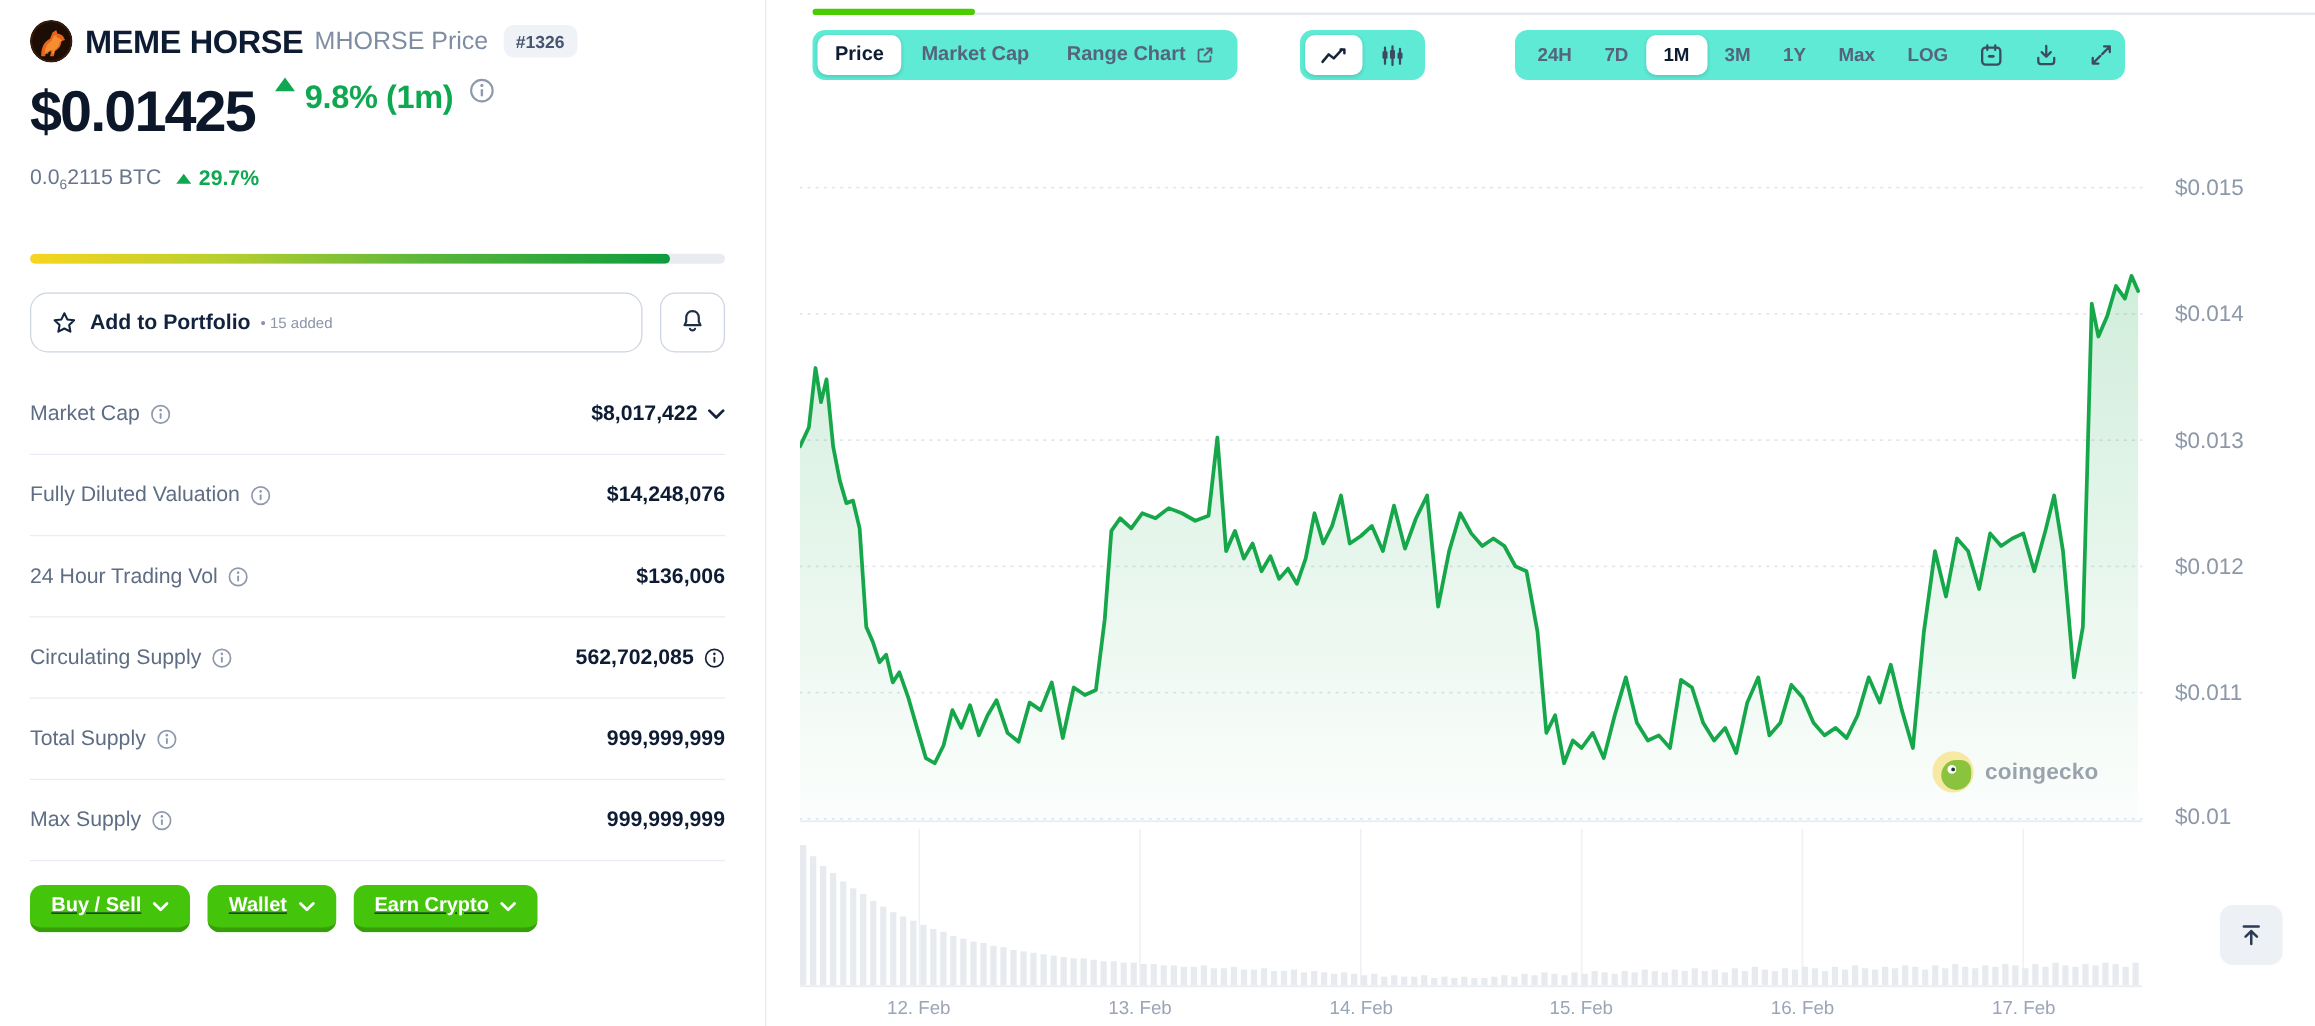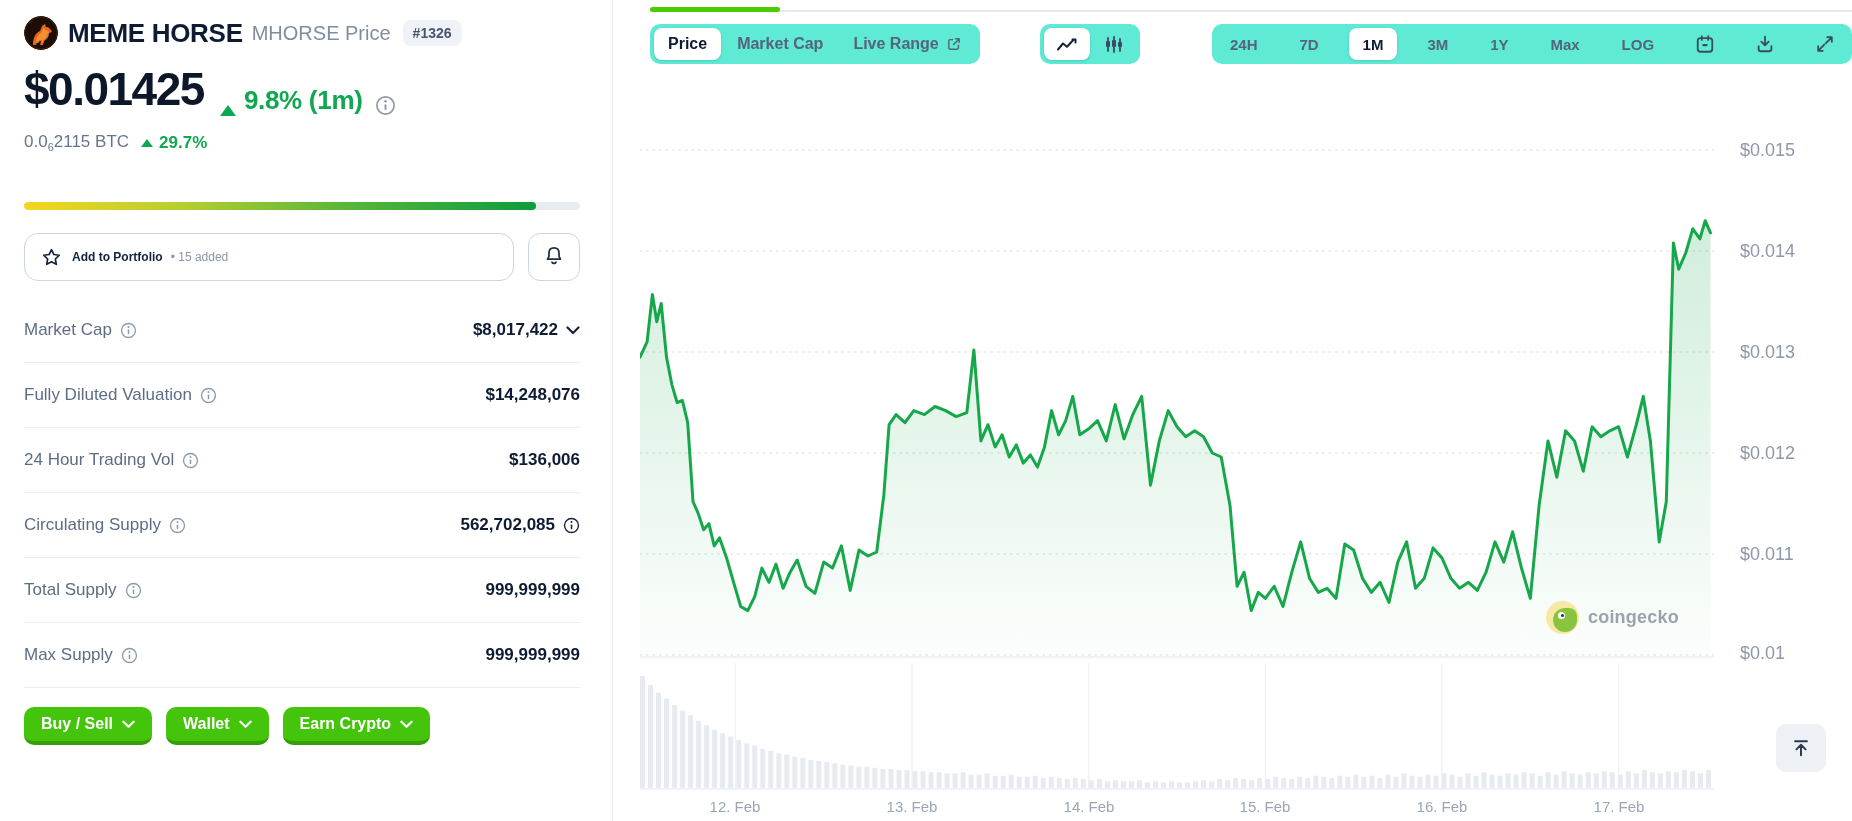--- a/index.html
+++ b/index.html
@@ -7,21 +7,21 @@
   .page { position:relative; width:1852px; height:821px; background:#fff; overflow:hidden; color:#0d1b33; }
 
   
   .left { position:absolute; left:24px; top:0; width:556px; }
   .coin-header { margin-top:16px; display:flex; align-items:center; }
   .coin-logo { width:34px; height:34px; border-radius:50%; flex:none; }
   .coin-name { margin-left:10px; font-size:26px; font-weight:700; color:#0d1b33; letter-spacing:-.3px; }
   .coin-symbol { margin-left:9px; font-size:20px; color:#7f8da3; font-weight:400; }
   .rank-badge { margin-left:12px; background:#eff2f6; color:#46566e; font-size:14px; font-weight:600; padding:5px 10px; border-radius:8px; }
 
-  .price-row { margin-top:12px; display:flex; align-items:flex-end; }
+  .price-row { margin-top:12px; display:flex; align-items:flex-start; }
   .big-price { font-size:46px; font-weight:800; letter-spacing:-1.5px; color:#0c1729; }
   .up-tri { width:0; height:0; border-left:8px solid transparent; border-right:8px solid transparent; border-bottom:11px solid #0fa851; margin:0 8px 0 16px; }
   .pct-change { color:#0fa851; font-size:26px; font-weight:700; letter-spacing:-.3px; }
   .info { display:inline-flex; color:#8e99ab; }
   .info svg { display:block; }
   .price-row .info { margin-left:12px; }
 
   .btc-row { margin-top:16px; display:flex; align-items:center; font-size:17px; color:#67758c; }
   .btc-row sub { font-size:11px; }
   .up-tri-sm { width:0; height:0; border-left:6px solid transparent; border-right:6px solid transparent; border-bottom:8px solid #0fa851; margin:0 6px 0 12px; }
@@ -29,45 +29,45 @@
 
   .range-bar { margin-top:49px; height:8px; border-radius:6px; background:#e8ecf1; overflow:hidden; }
   .range-fill { height:100%; border-radius:6px; background:linear-gradient(90deg,#f6d51f 0%,#b8cf2e 30%,#5bb63a 62%,#0c9c3d 100%); }
   .range-labels { margin-top:11px; display:flex; justify-content:space-between; font-size:16px; }
   .range-low,.range-high { font-weight:600; color:#13233d; }
   .range-center { font-weight:700; color:#13233d; }
 
   .portfolio-row { margin-top:23px; display:flex; gap:14px; }
   .portfolio-btn { flex:1; height:48px; background:#fff; border:1.5px solid #ccd5e1; border-radius:14px; display:flex; align-items:center; padding:0 16px; cursor:pointer; }
   .portfolio-btn .star { color:#13233d; display:inline-flex; margin-right:10px; }
-  .portfolio-label { font-size:12px; font-weight:700; color:#13233d; }
+  .portfolio-label { font-size:17px; font-weight:700; color:#13233d; }
   .portfolio-meta { margin-left:8px; color:#8a96a8; font-size:12px; }
   .bell-btn { width:52px; height:48px; background:#fff; border:1.5px solid #ccd5e1; border-radius:12px; display:flex; align-items:center; justify-content:center; color:#1f2d45; cursor:pointer; }
 
   .stats { margin-top:17px; }
   .stat-row { height:65px; display:flex; align-items:center; justify-content:space-between; border-bottom:1px solid #e8edf3; }
   .stat-label { display:flex; align-items:center; gap:8px; font-size:17px; color:#5e6d84; }
   .stat-value { display:flex; align-items:center; gap:8px; font-size:17px; font-weight:700; color:#0d1b33; }
   .chev { color:#17233a; display:inline-flex; }
 
-  .cta-row { margin-top:19px; display:flex; gap:14px; }
+  .cta-row { margin-top:19px; display:flex; gap:14px;text-decoration:underline; }
   .cta-btn { height:38px; background:#44c40a; border:none; border-bottom:4px solid #379e07; border-radius:10px; color:#fff; font-family:inherit; font-size:16px; font-weight:700; display:inline-flex; align-items:center; gap:9px; padding:0 17px; cursor:pointer; }
 
   
   .vdivider { position:absolute; left:612px; top:0; width:1px; height:821px; background:#e7ebf0; }
   .tab-hairline { position:absolute; left:780px; right:0; top:10px; height:1.5px; background:#e5e9ee; }
   .tab-underline { position:absolute; left:650px; top:7px; width:130px; height:4.5px; border-radius:3px; background:#4bcc00; }
 
   .seg { position:absolute; top:24px; height:40px; background:#5eead4; border-radius:10px; display:flex; align-items:center; padding:0 4px; gap:2px; }
   .seg-item { height:32px; display:flex; align-items:center; gap:7px; padding:0 14px; border-radius:8px; font-size:16px; font-weight:600; color:#55647c; cursor:pointer; white-space:nowrap; }
   .seg-item.active { background:#fff; color:#0d1b33; font-weight:700; box-shadow:0 1px 3px rgba(15,30,60,.14); }
   .seg-tabs { left:650px; }
   .seg-charttype { left:1040px; }
   .seg-charttype .seg-item { padding:0 12px; }
-  .seg-ranges { left:1212px; width:640px; justify-content:space-between; padding:0 6px; }
+  .seg-ranges { left:1212px; width:488px; justify-content:space-between; padding:0 6px; }
   .seg-ranges .seg-item { padding:0 12px; font-size:15px; }
   .seg-ranges .seg-item.active { padding:0 14px; }
   .seg-icon-btn { height:32px; padding:0 11px; display:flex; align-items:center; color:#3c4b63; cursor:pointer; border-radius:8px; }
 
   .chart-svg { position:absolute; left:640px; top:90px; }
   .ylabel { position:absolute; left:1740px; width:90px; font-size:18px; color:#8d98a9; }
   .xlabel { position:absolute; top:798px; width:90px; text-align:center; font-size:15px; color:#9aa6b6; }
 
   .grid { stroke:#e2e7ee; stroke-width:1.4; stroke-dasharray:1.5 5; stroke-linecap:round; }
   .vtick { stroke:#eef1f5; stroke-width:1.3; }
@@ -270,21 +270,21 @@
   <div class="tab-underline"></div>
 
   <div class="seg seg-tabs">
     <div class="seg-item active">
         <span>Price</span>
       </div>
     <div class="seg-item">
         <span>Market Cap</span>
       </div>
     <div class="seg-item">
-      <span>Live Range</span>
+      <span>Range Chart</span>
       <svg width="16" height="16" viewBox="0 0 20 20">
           <path d="M8.5 4.5H5.2A1.7 1.7 0 0 0 3.5 6.2v8.6a1.7 1.7 0 0 0 1.7 1.7h8.6a1.7 1.7 0 0 0 1.7-1.7v-3.3M12 3.5h4.5V8M16 4L9.5 10.5" fill="none" stroke="currentColor" stroke-width="1.8" stroke-linecap="round" stroke-linejoin="round"></path>
         </svg>
     </div>
   </div>
 
   <div class="seg seg-charttype">
     <div class="seg-item active">
       <svg width="22" height="16" viewBox="0 0 22 16">
           <path d="M2 13.5l5-6 4 3.2 6.5-7" fill="none" stroke="#17233a" stroke-width="2" stroke-linecap="round" stroke-linejoin="round"></path>

